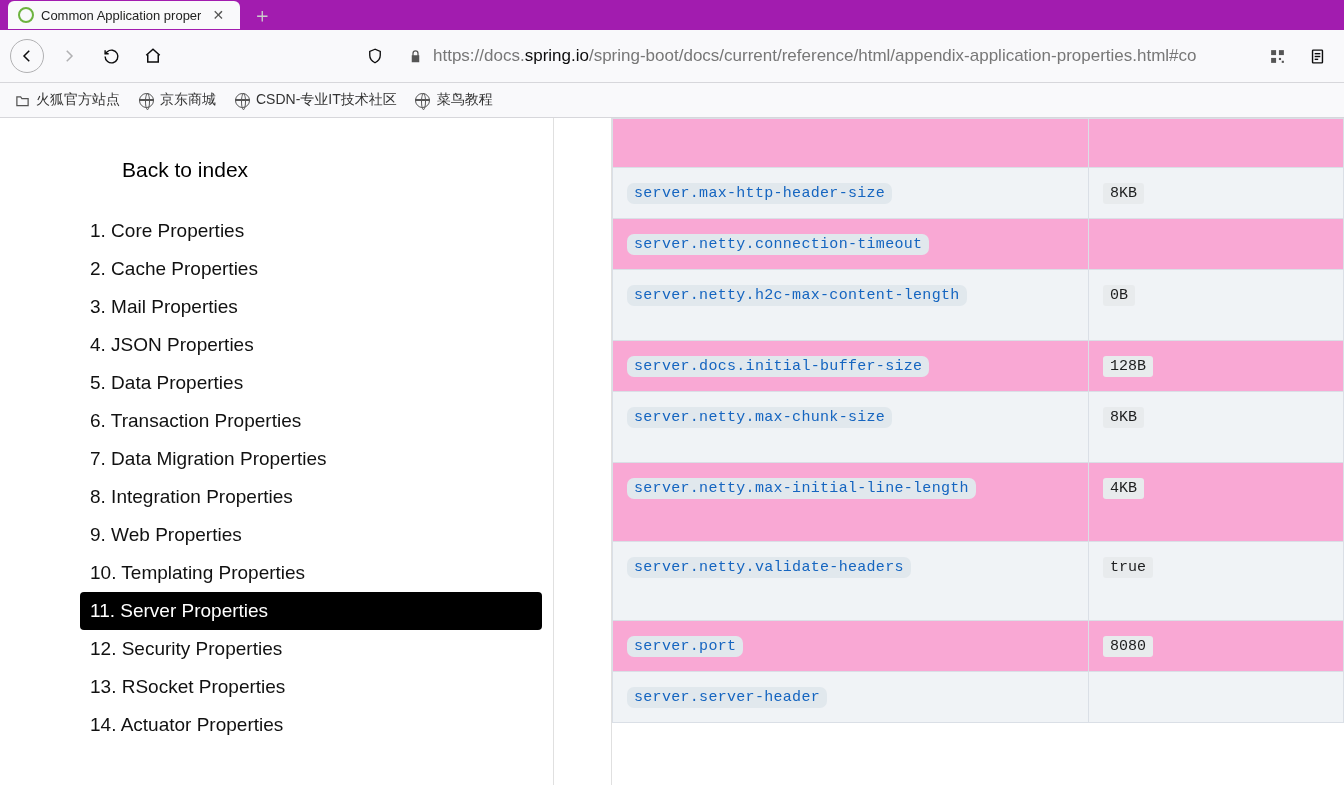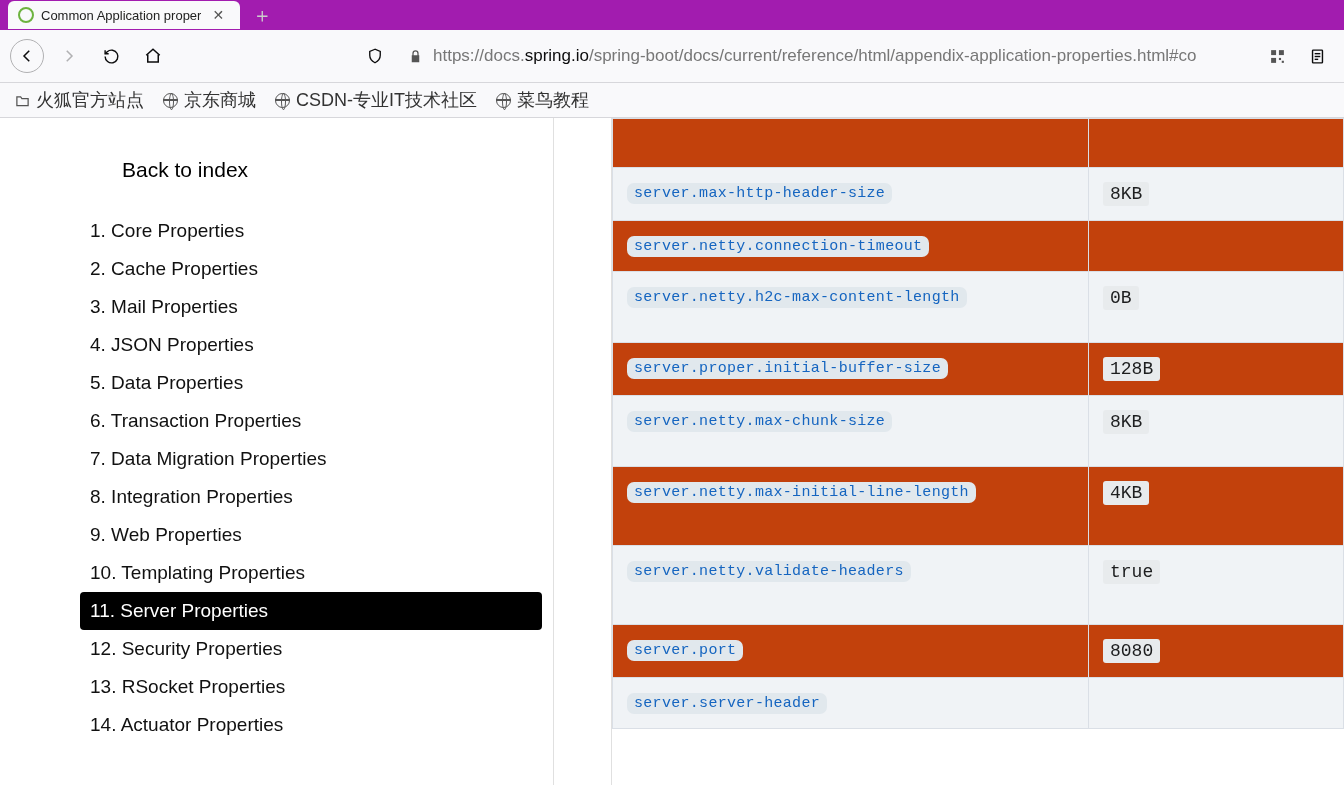--- a/index.html
+++ b/index.html
@@ -12,42 +12,42 @@
   .tab .close { font-size:14px; color:#555; padding:0 4px; }
   .plus-tab { width:28px; height:28px; display:flex; align-items:center; justify-content:center; color:#ccc; font-size:20px; margin-left:8px; }
   .nav-row { height:53px; background:#f9f9fb; border-bottom:1px solid #d7d7db; display:flex; align-items:center; padding:0 10px; gap:8px; }
   .nav-btn { width:34px; height:34px; display:flex; align-items:center; justify-content:center; color:#0c0c0d; border-radius:4px; }
   .nav-btn.circle { border:1px solid #b1b1b3; border-radius:50%; }
   .nav-btn.disabled { color:#999; }
   .url-bar-wrap { flex:1; display:flex; align-items:center; gap:6px; margin-left:180px; }
   .url-bar { flex:1; height:34px; display:flex; align-items:center; gap:10px; padding:0 10px; color:#777; font-size:17px; }
   .url-bar .url-text { white-space:nowrap; overflow:hidden; color:#777; }
   .url-bar .url-text .host { color:#0c0c0d; }
-  .bookmarks-row { height:35px; background:#f9f9fb; border-bottom:1px solid #d7d7db; display:flex; align-items:center; padding:0 14px; gap:18px; font-size:18px; color:#333; }
+  .bookmarks-row { height:35px; background:#f9f9fb; border-bottom:1px solid #d7d7db; display:flex; align-items:center; padding:0 14px; gap:18px; font-size:14px; color:#333; }
   .bm-item { display:flex; align-items:center; gap:6px; cursor:pointer; }
   .bm-icon { width:16px; height:16px; display:flex; align-items:center; justify-content:center; color:#555; }
   .bm-globe { border:1.5px solid #555; border-radius:50%; width:15px; height:15px; position:relative; }
   .bm-globe::before { content:""; position:absolute; top:-1px; left:5px; width:3px; height:15px; border:1.5px solid #555; border-radius:50%; }
   .bm-globe::after { content:""; position:absolute; top:5.5px; left:-1px; width:15px; height:1.5px; background:#555; }
   .content-area { display:flex; height:667px; }
   .sidebar { width:554px; border-right:1px solid #e0e0e0; padding-top:40px; padding-left:80px; overflow:hidden; }
   .back-link { font-size:21px; color:#000; margin-bottom:30px; display:block; margin-left:42px; }
   .toc { list-style:none; }
   .toc li { font-size:19px; padding:8px 0 8px 10px; color:#111; }
   .toc li.active { background:#000; color:#fff; border-radius:4px; max-width:462px; }
   .gap-col { width:58px; border-right:1px solid #e0e0e0; }
   .main { flex:1; overflow:hidden; }
   table.props { width:100%; border-collapse:collapse; }
   table.props td { border:1px solid #dadfe6; padding:16px 14px; vertical-align:top; }
   table.props tr.odd td { background:#f0f3f6; }
-  table.props tr.even td { background:#c2410c; }
+  table.props tr.even td { background:#f9a8d4; }
   td.key-col { width:476px; }
   td.val-col { }
   code.prop-key { font-family: "SFMono-Regular", Consolas, "Liberation Mono", Menlo, monospace; font-size:15px; background:#e1e8ed; color:#1565c0; padding:2px 7px; border-radius:7px; letter-spacing:0.3px; }
-  code.prop-val { font-family: "SFMono-Regular", Consolas, "Liberation Mono", Menlo, monospace; font-size:18px; background:#e8ebed; color:#1d1e1f; padding:2px 7px; border-radius:3px; }
+  code.prop-val { font-family: "SFMono-Regular", Consolas, "Liberation Mono", Menlo, monospace; font-size:15px; background:#e8ebed; color:#1d1e1f; padding:2px 7px; border-radius:3px; }
   svg { display:block; }
 </style>
 </head>
 <body>
 
 <div class="browser-chrome">
 
   <div class="tab-strip">
     <div class="tab">
       <span class="favicon"></span>
@@ -179,21 +179,21 @@
             </tr>
             <tr class="even">
               <td class="key-col"><code class="prop-key">server.netty.connection-timeout</code></td>
               <td class="val-col"></td>
             </tr>
             <tr class="odd">
               <td class="key-col" style="padding-bottom: 36px; margin-left: 19px;"><code class="prop-key">server.netty.h2c-max-content-length</code></td>
               <td class="val-col"><code class="prop-val">0B</code></td>
             </tr>
             <tr class="even">
-              <td class="key-col"><code class="prop-key">server.proper.initial-buffer-size</code></td>
+              <td class="key-col"><code class="prop-key">server.docs.initial-buffer-size</code></td>
               <td class="val-col"><code class="prop-val">128B</code></td>
             </tr>
             <tr class="odd">
               <td class="key-col" style="padding-bottom: 36px;"><code class="prop-key">server.netty.max-chunk-size</code></td>
               <td class="val-col"><code class="prop-val">8KB</code></td>
             </tr>
             <tr class="even">
               <td class="key-col" style="padding-bottom: 44px;"><code class="prop-key">server.netty.max-initial-line-length</code></td>
               <td class="val-col"><code class="prop-val">4KB</code></td>
             </tr>

